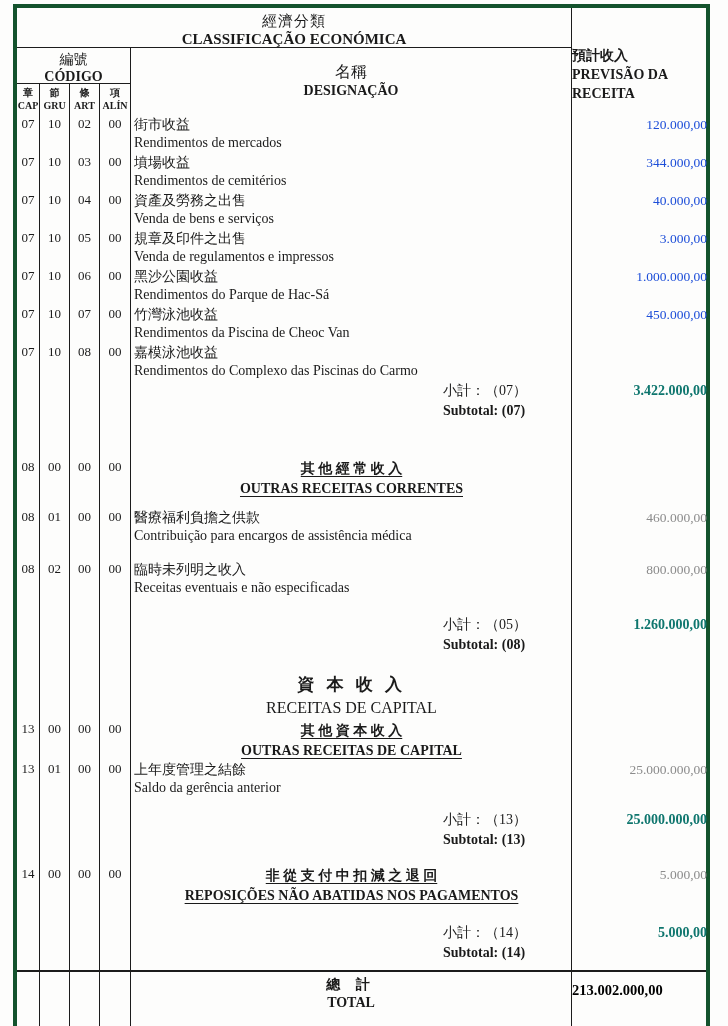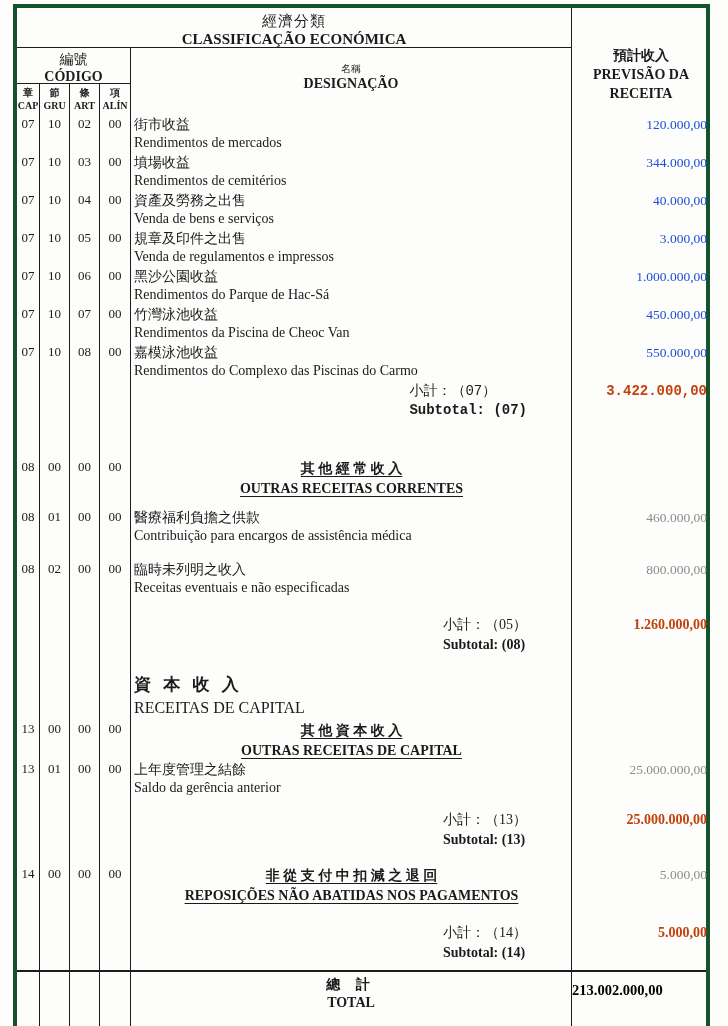--- a/index.html
+++ b/index.html
@@ -14,63 +14,63 @@
     border:4px solid #14532d; background:#fdfdfc;
   }
   
   .grid6 { display:grid; grid-template-columns:23px 30px 30px 31px 441px 138px; }
 
   
   .header { display:grid; grid-template-columns:23px 30px 30px 31px 441px 138px; grid-template-rows:40px 36px 30px; }
   .h-class { grid-column:1/6; grid-row:1; border-right:1px solid #1c1c1c; border-bottom:1px solid #1c1c1c; text-align:center; padding-top:4px; }
   .h-class .zh { font-size:15px; letter-spacing:1px; }
   .h-class .pt { font-size:15px; font-weight:bold; }
-  .h-revenue { grid-column:6; grid-row:1/4; text-align:center; padding-top:38px; font-weight:bold; font-size:14px; line-height:19px; }
+  .h-revenue { grid-column:6; grid-row:1/4; padding-top:38px; font-weight:bold; font-size:14px; line-height:19px; }
   .h-codigo { grid-column:1/5; grid-row:2; border-right:1px solid #1c1c1c; border-bottom:1px solid #1c1c1c; text-align:center; padding-top:3px; }
   .h-codigo .zh { font-size:14px; }
   .h-codigo .pt { font-size:14px; font-weight:bold; }
   .h-desig { grid-column:5; grid-row:2/4; border-right:1px solid #1c1c1c; text-align:center; padding-top:14px; }
-  .h-desig .zh { font-size:10px; }
+  .h-desig .zh { font-size:16px; }
   .h-desig .pt { font-size:14px; font-weight:bold; }
   .h-sub { grid-row:3; border-right:1px solid #1c1c1c; text-align:center; padding-top:2px; font-size:10px; font-weight:bold; line-height:13px; }
   .h-sub .zh { font-size:10px; }
 
   
   .row > .c   { border-right:1px solid #1c1c1c; text-align:center; font-size:13px; padding-top:2px; }
   .row > .desc{ border-right:1px solid #1c1c1c; padding:1px 2px 0 3px; overflow:hidden; }
   .row > .amt { text-align:right; padding:3px 3px 0 0; font-size:13.5px; color:#1d4ed8; white-space:nowrap; }
   .desc .zh { font-size:14px; line-height:19px; }
   .desc .pt { font-size:14px; line-height:18px; }
 
   .sub-wrap { text-align:right; padding-right:42px; }
   .sub-label { display:inline-block; text-align:left; }
   .sub-label .zh { font-size:14px; line-height:20px; }
   .sub-label .pt { font-size:14px; font-weight:bold; line-height:19px; }
-  .amt.bold { font-weight:bold; color:#c2410c; font-size:14px; }
+  .amt.bold { font-weight:bold; color:#0f766e; font-size:14px; }
   .amt.light { color:#8c8c8c; }
 
   .section-head { text-align:center; }
   .section-head .zh { font-size:14px; font-weight:bold; text-decoration:underline; text-underline-offset:3px; line-height:21px; }
   .section-head .pt { font-size:14px; font-weight:bold; text-decoration:underline; text-underline-offset:3px; line-height:20px; }
 
-  .cap-title { text-align:left; padding-top:8px; }
+  .cap-title { text-align:center; padding-top:8px; }
   .cap-title .zh { font-size:17px; font-weight:bold; letter-spacing:4px; line-height:24px; }
   .cap-title .pt { font-size:16px; font-weight:normal; line-height:22px; }
 
   
   .total-row { border-top:2px solid #1c1c1c; height:60px; }
   .total-row > .c { border-right:1px solid #1c1c1c; }
   .total-row > .desc { border-right:1px solid #1c1c1c; text-align:center; padding-top:3px; }
   .total-row .zh { font-size:14px; font-weight:bold; letter-spacing:6px; line-height:19px; }
   .total-row .pt { font-size:14px; font-weight:bold; line-height:18px; }
   .total-row > .amt { font-weight:bold; color:#000; font-size:14.5px; padding-top:10px; }
 
   
   .h38{height:38px;} .h40{height:40px;} .h48{height:48px;} .h50{height:50px;}
-  .h52{height:52px;} .h55{height:55px;} .h58{height:58px;} .h77{height:77px;font-family:Liberation Mono, monospace;}
+  .h52{height:52px;} .h55{height:55px;} .h58{height:58px;} .h77{height:77px;}
   .pt2{padding-top:2px;} .pt6{padding-top:6px;} .pt8{padding-top:8px;}
   .pt10{padding-top:10px;} .pt12{padding-top:12px;} .pt14{padding-top:14px;}
 </style>
 </head>
 <body>
 
 <div class="page">
   <div class="table">
 
     <div class="header">
@@ -184,21 +184,20 @@
 
     <div class="row grid6 h38">
       <div class="c">07</div>
       <div class="c">10</div>
       <div class="c">08</div>
       <div class="c">00</div>
       <div class="desc">
         <div class="zh">嘉模泳池收益</div>
         <div class="pt">Rendimentos do Complexo das Piscinas do Carmo</div>
       </div>
-      <div class="amt">550.000,00</div>
     </div>
 
     <div class="row grid6 h77">
       <div class="c"></div>
       <div class="c"></div>
       <div class="c"></div>
       <div class="c"></div>
       <div class="desc pt10">
         <div class="sub-wrap"><span class="sub-label">
           <div class="zh">小計：（07）</div>

